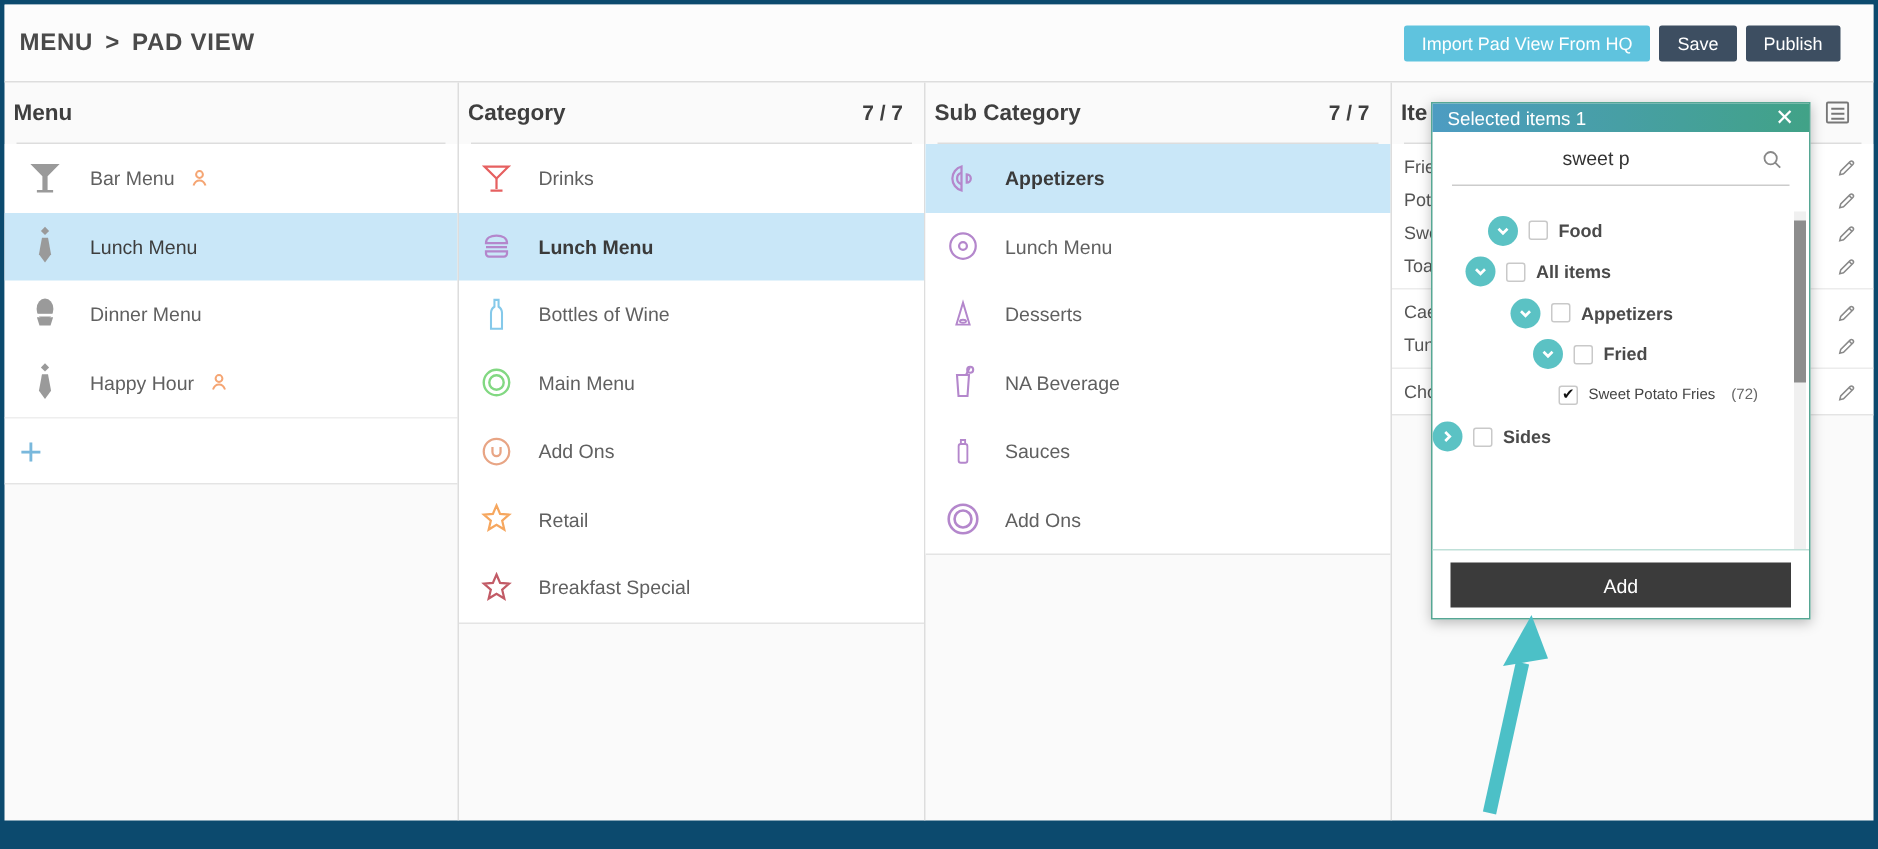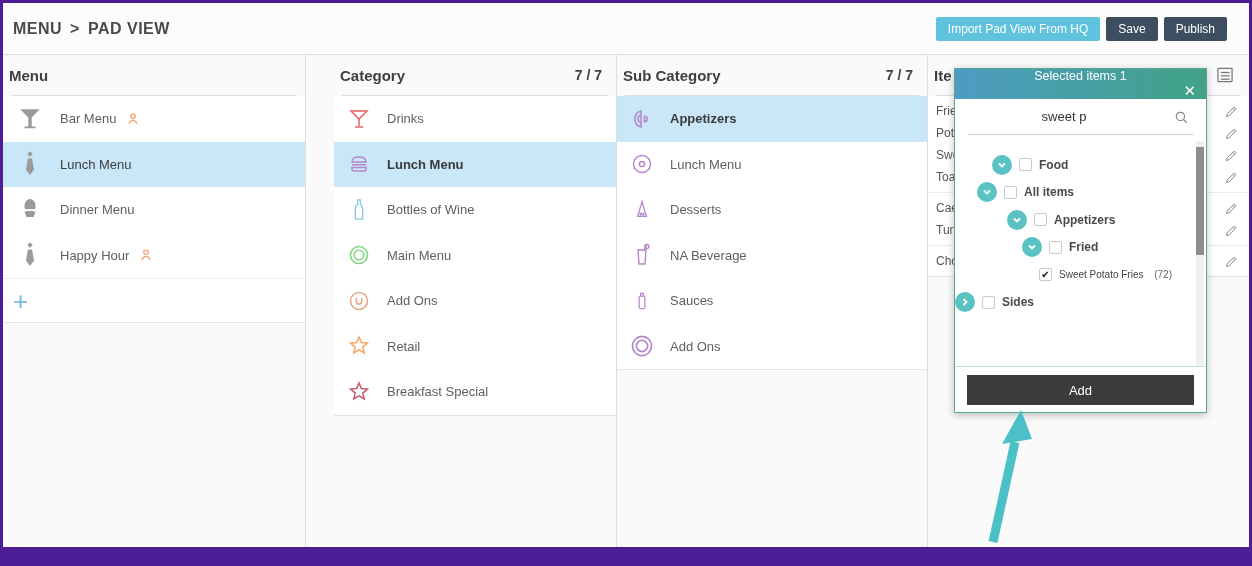--- a/index.html
+++ b/index.html
@@ -1,35 +1,35 @@
 <!DOCTYPE html>
 <html><head>
 <meta charset="utf-8">
 <style>
   * { margin:0; padding:0; box-sizing:border-box; }
   body { font-family:"Liberation Sans","DejaVu Sans",sans-serif; background:#000; }
-  .stage { position:relative; width:1252px; height:566px; background:#4c1d95; overflow:hidden; }
+  .stage { position:relative; width:1252px; height:566px; background:#0c4a6e; overflow:hidden; }
   .app { position:absolute; left:3px; top:3px; width:1246px; height:544px; background:#fafafa; overflow:hidden; }
 
   
   .topbar { position:absolute; left:0; top:0; width:100%; height:52px; background:#fcfcfc;
             border-bottom:1px solid #ddd; display:flex; align-items:center; }
   .crumb { margin-left:10px; font-size:16px; font-weight:600; color:#4a4a4a; letter-spacing:.5px; display:flex; gap:8px; }
   .topbar-buttons { margin-left:auto; margin-right:22px; display:flex; gap:6px; }
   .btn { border:none; border-radius:2px; color:#fff; font-size:12px; padding:5px 12px; cursor:pointer;
          font-family:inherit; }
   .btn-import { background:#5fc3de; }
   .btn-dark { background:#3d4e61; }
 
   
   .cols { position:absolute; left:0; top:52px; width:100%; height:492px; display:flex; }
   .col { height:100%; }
   .col + .col { border-left:1px solid #ddd; }
   .col-menu { width:302px; }
-  .col-cat { width:311px;padding-left:28px; }
+  .col-cat { width:311px; }
   .col-sub { width:311px; }
   .col-items { width:322px; position:relative; }
   .col-head { height:40px; display:flex; align-items:center; padding:0 14px 0 6px; }
   .col-title { font-size:15px; font-weight:600; color:#3f3f3f; }
   .col-count { margin-left:auto; font-size:14px; font-weight:600; color:#3f3f3f; }
   .col-divider { height:1px; background:#ddd; margin:0 8px; }
   .panel { background:#fff; border-bottom:1px solid #e4e4e4; }
 
   .row { height:45.5px; display:flex; align-items:center; padding-left:12px; gap:15px; cursor:pointer; }
   .row .lbl { font-size:13px; color:#606060; }
@@ -46,22 +46,22 @@
   
   .item-group { padding:4px 0; border-bottom:1px solid #ececec; }
   .item-group:last-child { border-bottom:none; }
   .item-row { height:22px; display:flex; align-items:center; padding:0 10px 0 8px; }
   .item-row .ilbl { font-size:12px; color:#555; white-space:nowrap; overflow:hidden; }
   .item-row .pencil { margin-left:auto; display:flex; cursor:pointer; }
 
   
   .popup { position:absolute; left:951px; top:65px; width:253px; height:345px; background:#fff;
            border:1px solid #56a794; box-shadow:0 2px 8px rgba(0,0,0,.25); z-index:5; }
-  .popup-header { height:30px; background:linear-gradient(90deg,#4d9cc2,#41a287); display:flex;
-                  align-items:center; padding:0 10px;flex-direction:column; }
+  .popup-header { height:19px; background:linear-gradient(90deg,#4d9cc2,#41a287); display:flex;
+                  align-items:center; padding:0 10px; }
   .popup-title { color:#fff; font-size:12.5px; }
   .popup-close { margin-left:auto; color:#fff; font-size:15px; cursor:pointer; line-height:1; }
   .popup-search { height:40px; position:relative; }
   .popup-search input { position:absolute; left:14px; top:10px; width:190px; border:none; outline:none;
                         font-size:13px; color:#333; font-family:inherit; background:transparent;text-align:center; }
   .popup-search .underline { position:absolute; left:13px; right:13px; bottom:4px; height:1px; background:#ccc; }
   .popup-search .mag { position:absolute; right:16px; top:10px; cursor:pointer; }
   .tree { position:relative; height:229px; overflow:hidden; padding-top:12px; }
   .t-row { height:27.5px; display:flex; align-items:center; gap:7px; }
   .chev { width:20px; height:20px; border-radius:50%; background:#5bc2c4; display:flex; align-items:center;

